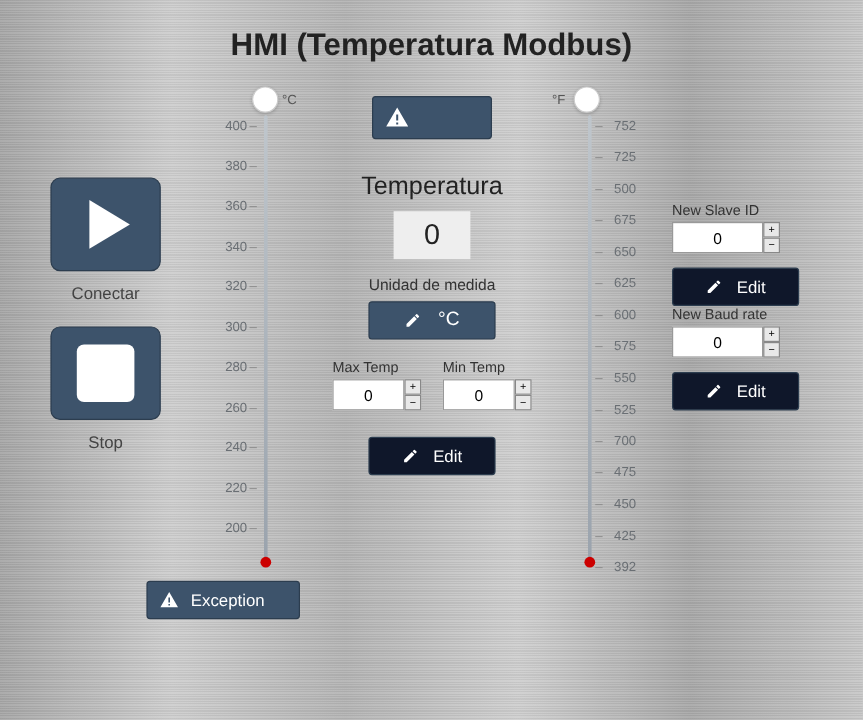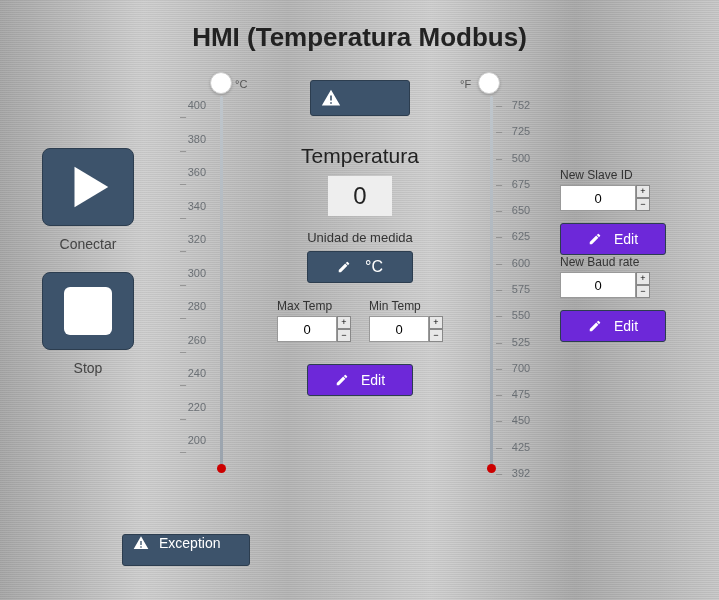--- a/index.html
+++ b/index.html
@@ -48,21 +48,21 @@
   .thermo-f .bulb { left: 28px; }
   .thermo .tube {
     position: absolute; top: 24px; left: 40px; width: 3px; height: 372px;
     background: linear-gradient(#bfc6cc, #9aa3ad); border-radius: 2px;
   }
   .thermo .tip {
     position: absolute; top: 392px; left: 37px; width: 9px; height: 9px;
     background: #c00; border-radius: 50%;
   }
   .ticks { position: absolute; top: 28px; left: 0; font-size: 11px; color: #6a6f74; line-height: 1; }
-  .ticks div { height: 33.5px; display: flex; align-items: flex-start; flex-direction: column; }
+  .ticks div { height: 33.5px; display: flex; align-items: flex-start; }
   .ticks .t { width: 28px; text-align: right; padding-right: 2px; }
   .ticks .dash { color: #888; }
   .thermo-f .ticks { left: 46px; }
   .thermo-f .ticks div { flex-direction: row; }
   .thermo-f .ticks .dash { order: -1; margin-right: 2px; }
   
   .center { position: absolute; left: 260px; top: 80px; width: 200px; text-align: center; }
   .warn-box { width: 100px; height: 36px; background: #3d536b; border: 1px solid #2c3d4f; border-radius: 3px;
     display: flex; align-items: center; padding-left: 10px; margin: 0 auto; }
   .warn-box svg { width: 20px; height: 20px; fill: #fff; }
@@ -74,33 +74,33 @@
     color: #fff; display: flex; align-items: center; justify-content: center; gap: 14px;
     margin: 6px auto 0; cursor: pointer; }
   .unit-btn svg { width: 14px; height: 14px; fill: #fff; }
   .minmax { display: flex; gap: 18px; margin-top: 16px; justify-content: center; }
   .mm { text-align: left; }
   .mm-lbl { font-size: 12px; color: #333; margin-bottom: 3px; }
   .spinner { display: flex; }
   .spinner input { width: 60px; height: 26px; text-align: center; border: 1px solid #999; font-size: 13px; background: #fff; }
   .spin-btns { display: flex; flex-direction: column; }
   .spin-btns button { width: 14px; height: 13px; font-size: 9px; line-height: 1; border: 1px solid #888; background: #e8e8e8; cursor: pointer; padding: 0; }
-  .edit-btn { width: 106px; height: 32px; background: #6d28d9; border: 1px solid #2c3d4f; border-radius: 3px;
+  .edit-btn { width: 106px; height: 32px; background: #0f172a; border: 1px solid #2c3d4f; border-radius: 3px;
     color: #fff; font-size: 14px; display: flex; align-items: center; justify-content: center; gap: 12px;
     margin: 22px auto 0; cursor: pointer; }
   .edit-btn svg { width: 14px; height: 14px; fill: #fff; }
   
   .right-col { position: absolute; left: 560px; top: 168px; width: 130px; }
   .r-lbl { font-size: 12px; color: #333; margin-bottom: 3px; }
   .right-col .spinner input { width: 76px; }
   .right-col .edit-btn { margin: 12px 0 0 0; }
   
-  .exc-btn { position: absolute; left: 122px; top: 534px; width: 128px; height: 32px;
+  .exc-btn { position: absolute; left: 122px; top: 484px; width: 128px; height: 32px;
     background: #3d536b; border: 1px solid #2c3d4f; border-radius: 3px; color: #fff;
-    display: flex; gap: 10px; padding-left: 10px; cursor: pointer; font-size: 14px; }
+    display: flex; align-items: center; gap: 10px; padding-left: 10px; cursor: pointer; font-size: 14px; }
   .exc-btn svg { width: 16px; height: 16px; fill: #fff; }
 </style>
 </head>
 <body>
 <div class="brushed"></div>
 <div class="content">
 
 <h1>HMI (Temperatura Modbus)</h1>
 
 <div class="left-col">

